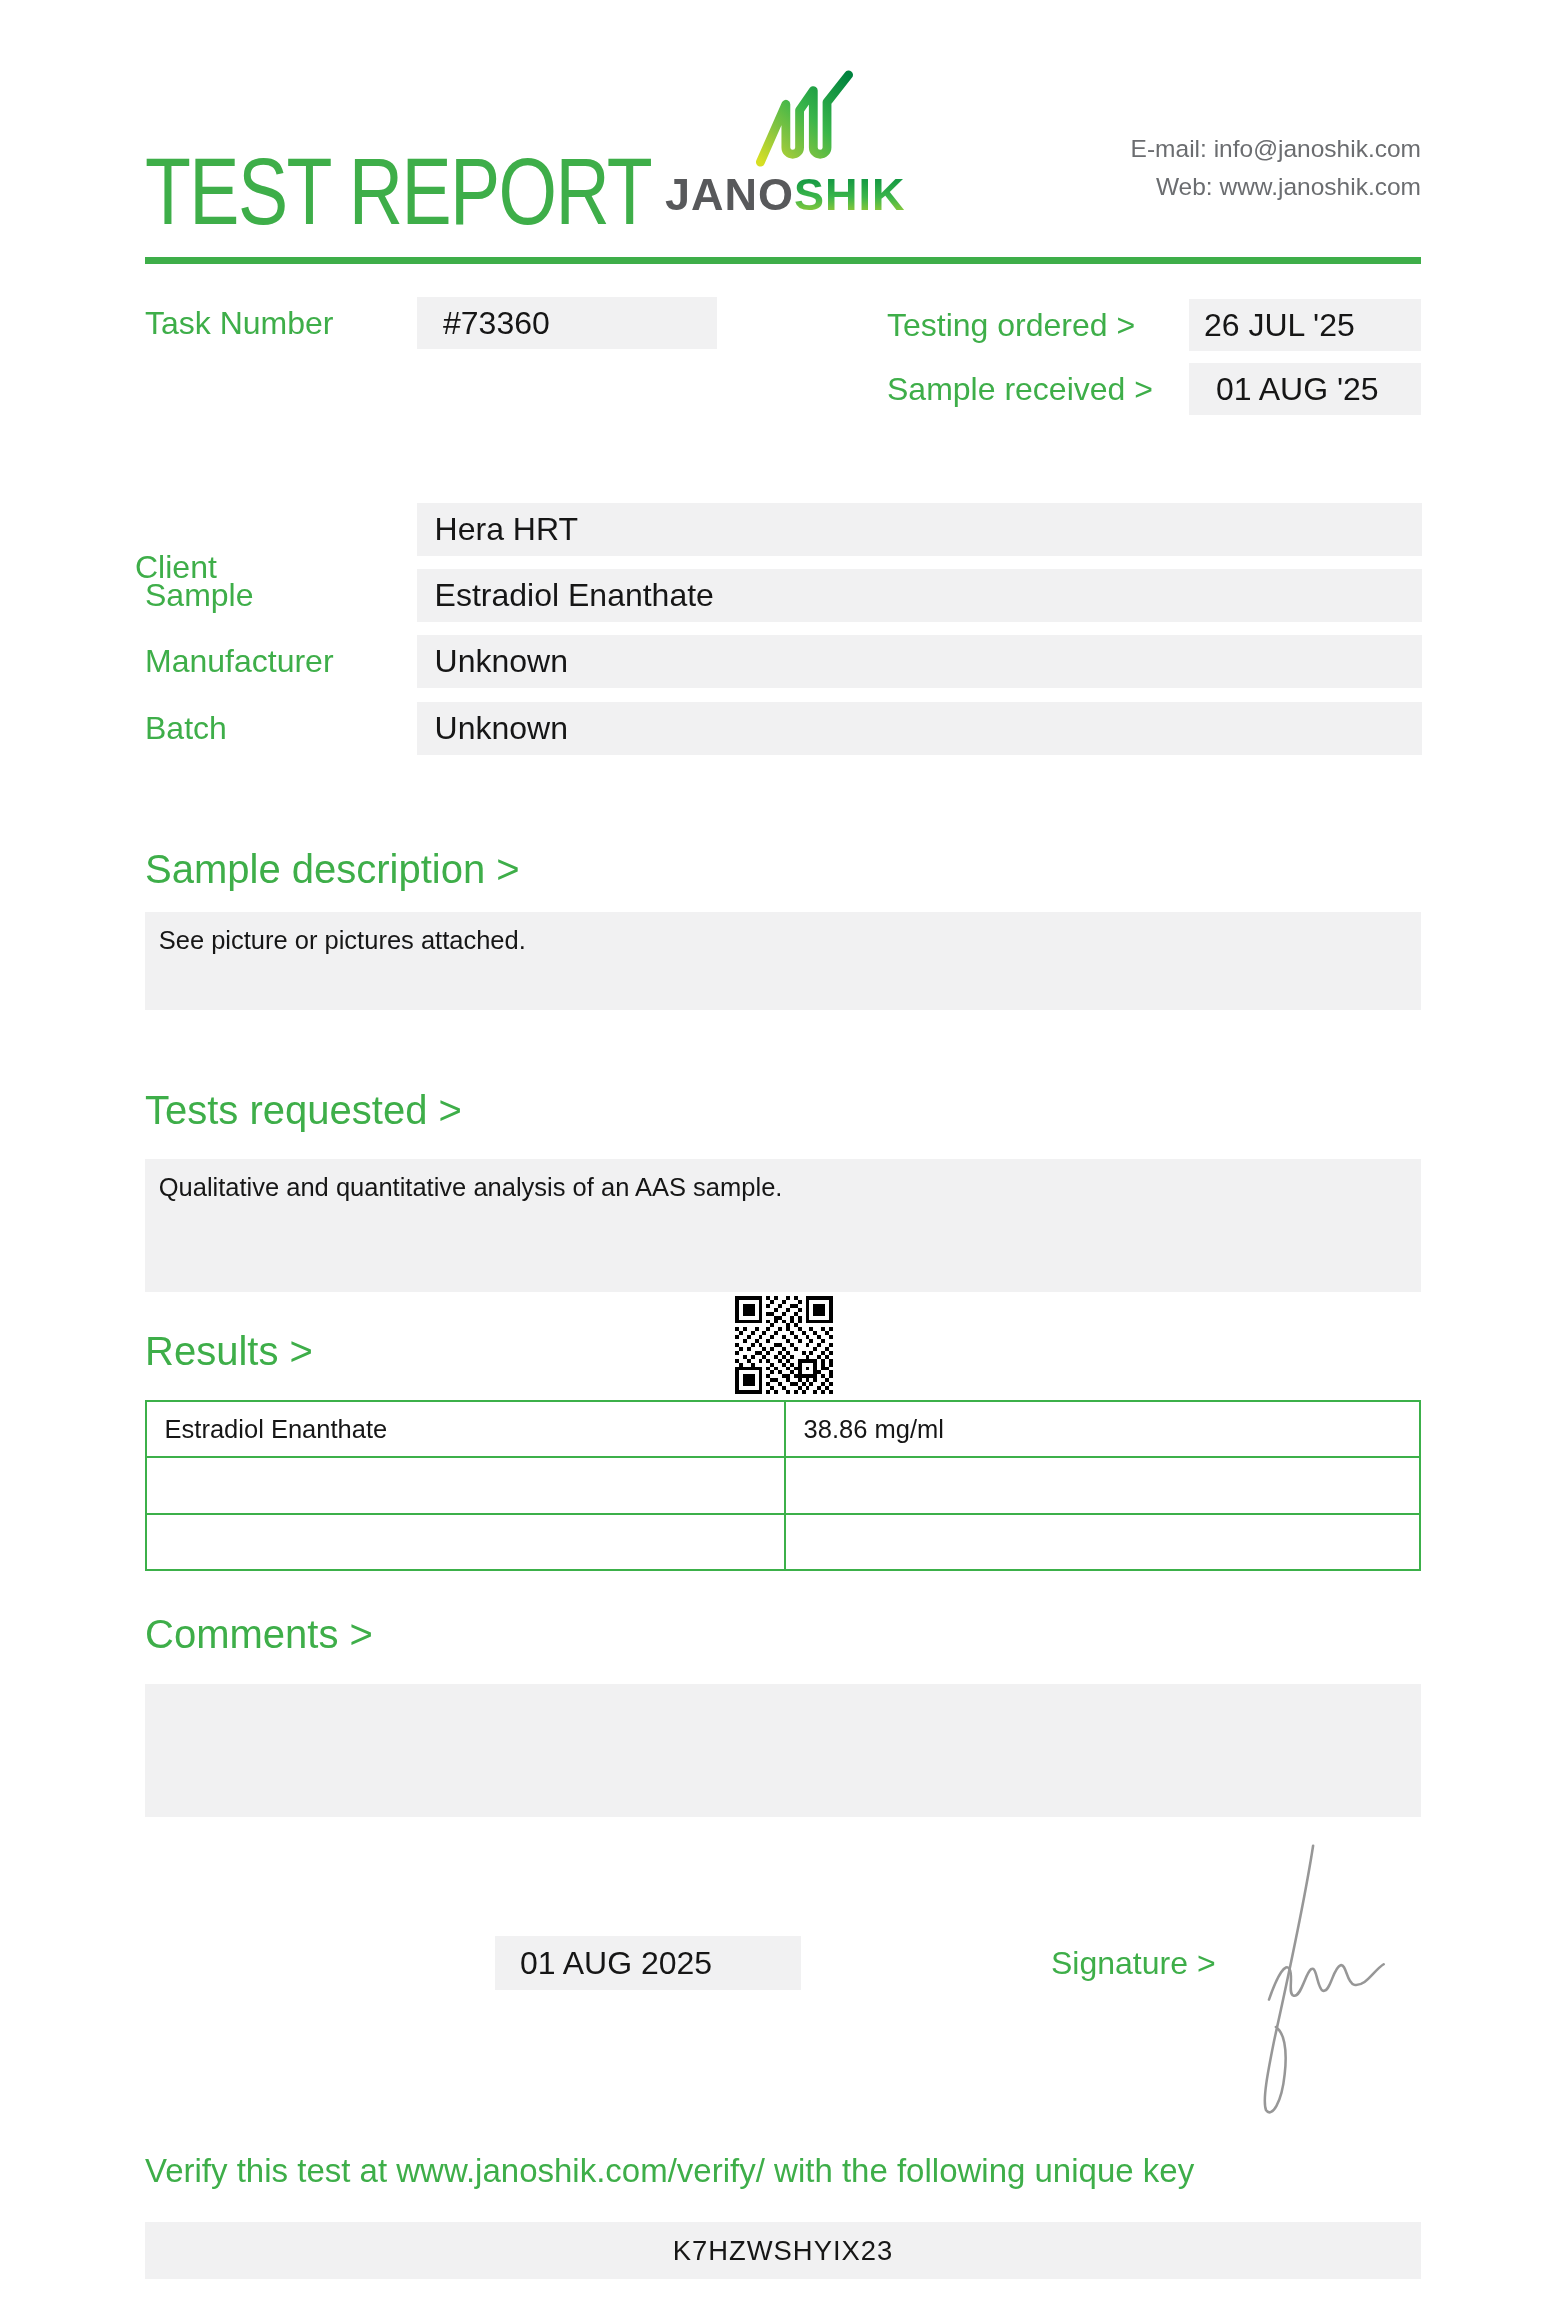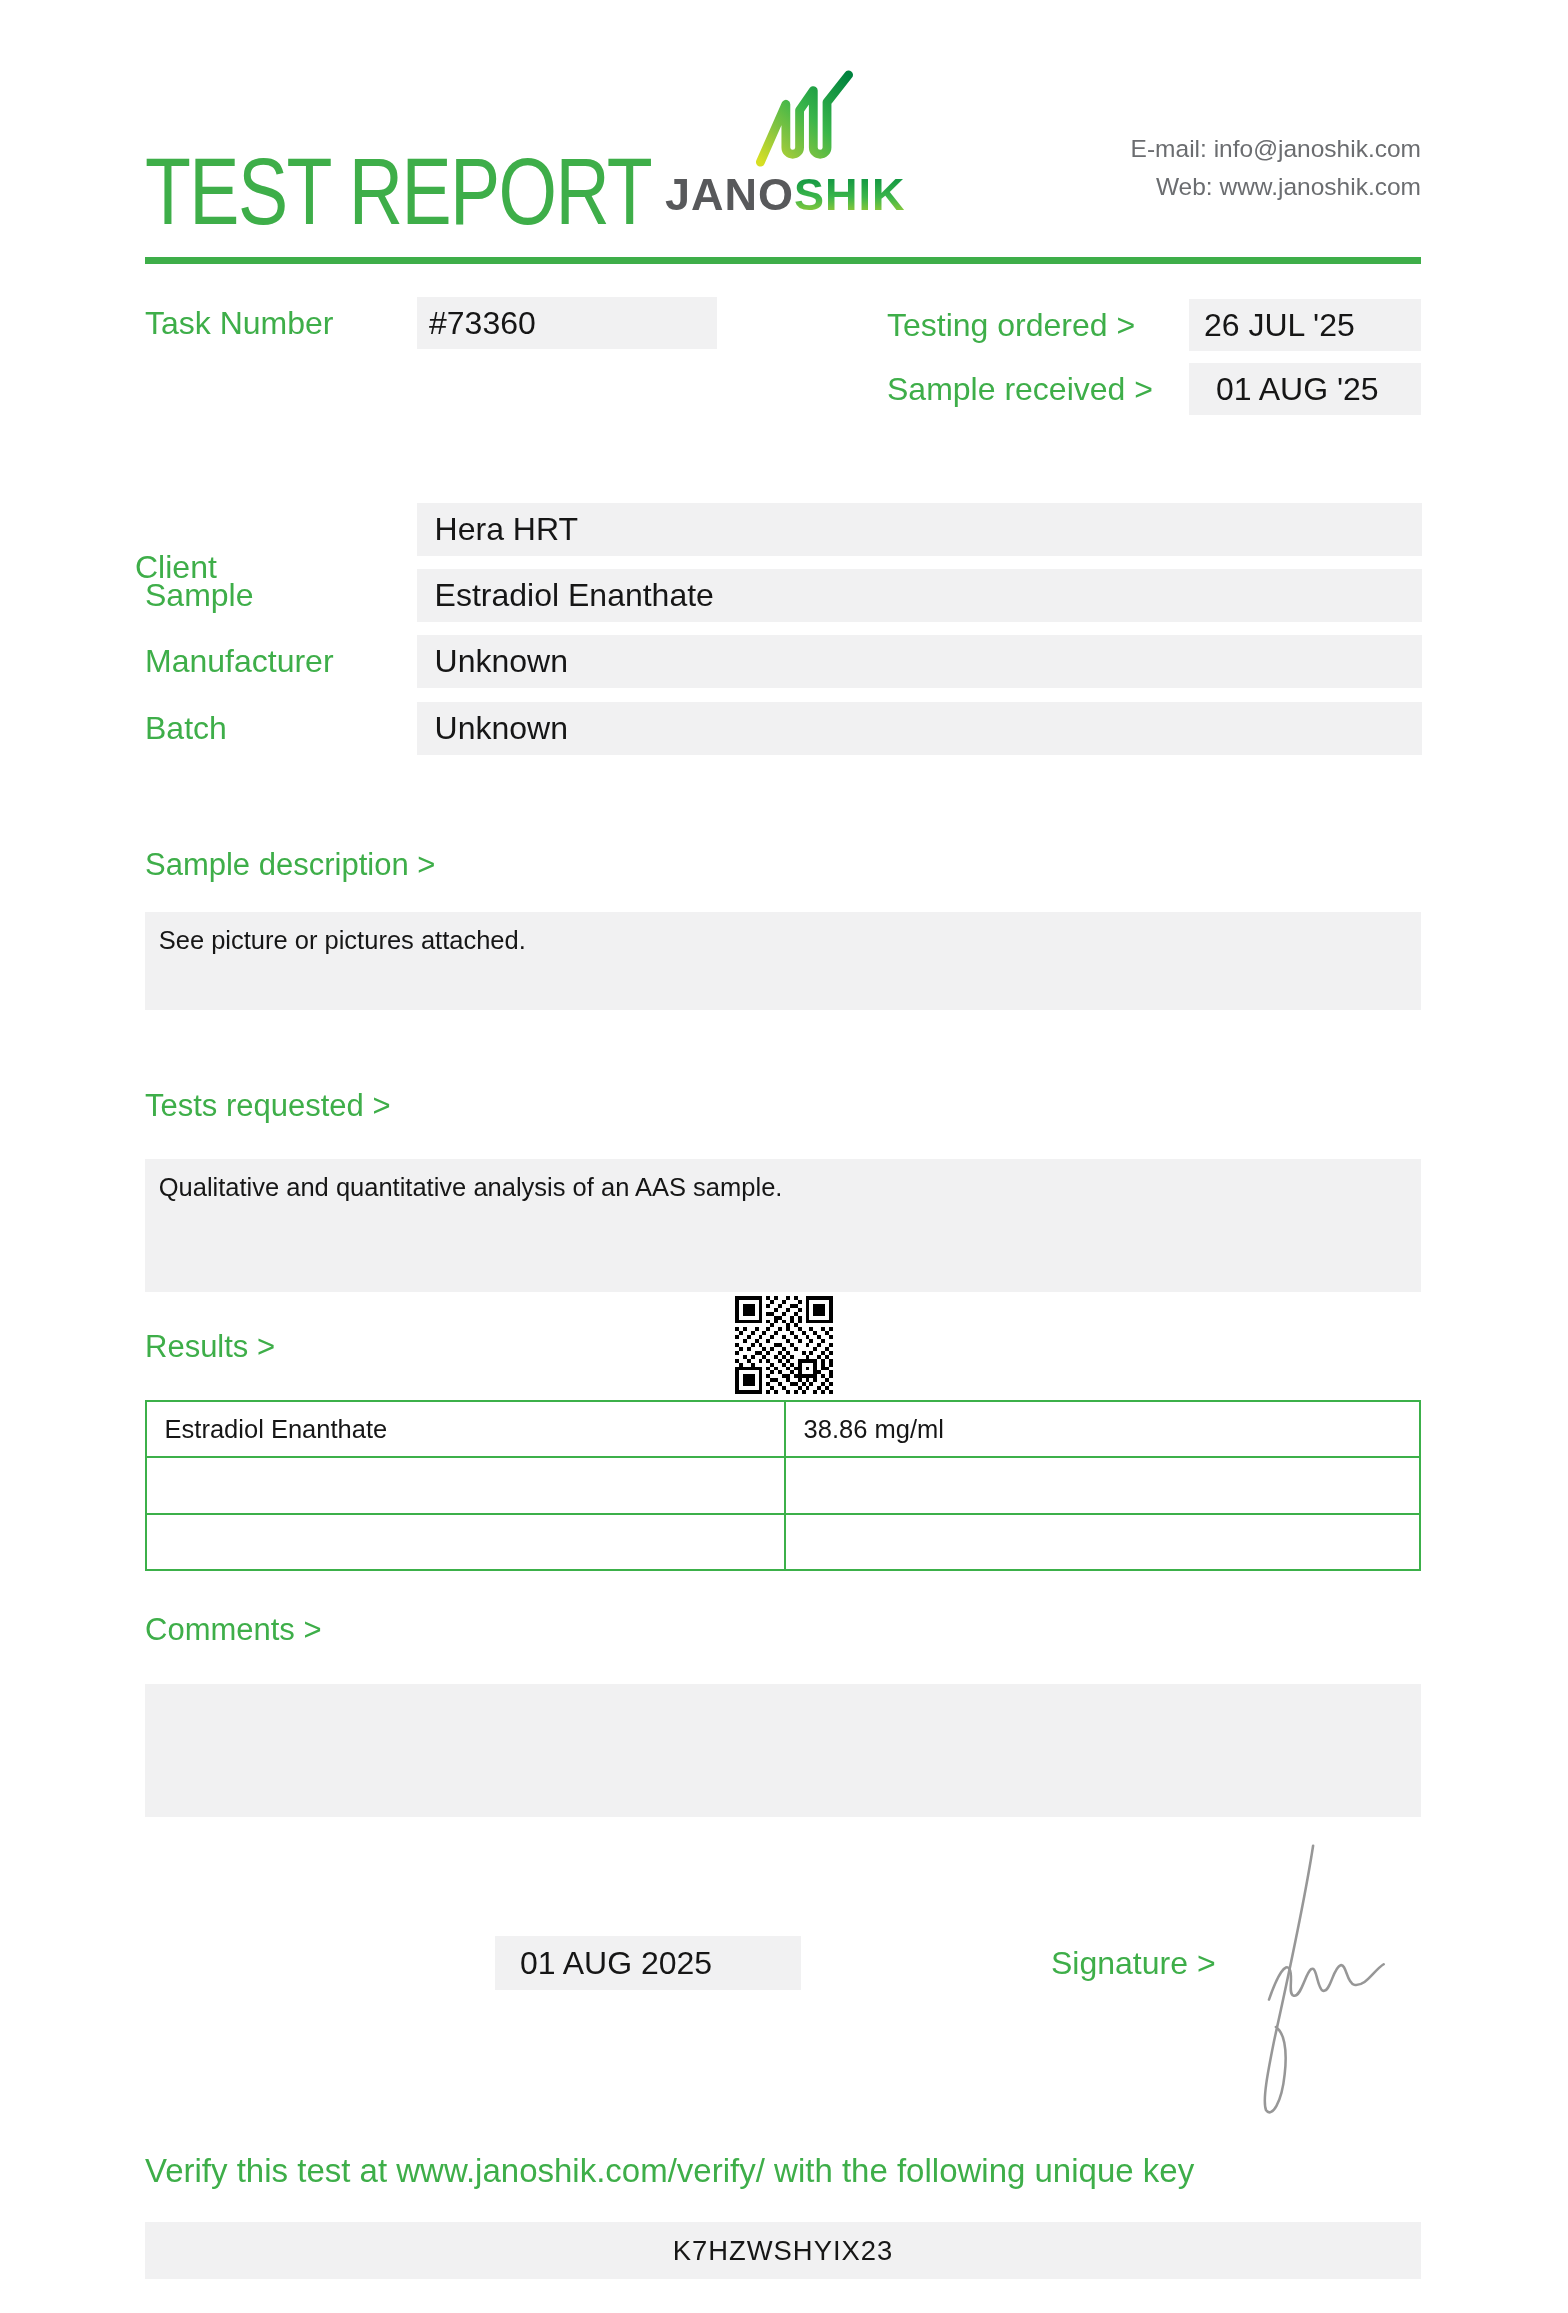--- a/index.html
+++ b/index.html
@@ -41,21 +41,21 @@
   }
   .rule {
     left: 145px; top: 257px;
     width: 1276px; height: 6.9px;
     background: var(--green);
   }
   .label { font-size: 32px; color: var(--green); white-space: nowrap; }
   .value { font-size: 32px; color: var(--ink); white-space: nowrap; }
   .graybox { background: var(--box); position: absolute; }
   .vcenter { display: flex; align-items: center; }
-  .heading { font-size: 31px; color: var(--green); white-space: nowrap; }
+  .heading { font-size: 40px; color: var(--green); white-space: nowrap; }
   .boxtext { font-size: 25.5px; color: var(--ink); padding: 13.7px 13.7px; }
   .results-table {
     left: 145px; top: 1400px;
     width: 1276px; height: 171px;
     border: 2.9px solid var(--tableGreen);
     display: flex; flex-direction: column;
   }
   .r-row { flex: 1; display: flex; border-top: 2.9px solid var(--tableGreen); }
   .r-row:first-child { border-top: none; }
   .r-cell {
@@ -98,21 +98,21 @@
   </div>
 
   <div class="abs contact">
     <div>E-mail: info@janoshik.com</div>
     <div>Web: www.janoshik.com</div>
   </div>
 
   <div class="abs rule"></div>
 
   <div class="abs label vcenter" style="left:145px; top:297px; height:52px;">Task Number</div>
-  <div class="abs graybox vcenter" style="left:417px; top:297px; width:300px; height:52px; padding-left:12px;">
+  <div class="abs graybox vcenter" style="left:417px; top:297px; width:300px; height:52px; padding-left:26px;">
     <span class="value">#73360</span>
   </div>
 
   <div class="abs label vcenter" style="left:887px; top:299px; height:52px;">Testing ordered  &gt;</div>
   <div class="abs graybox vcenter" style="left:1189px; top:299px; width:232px; height:52px; padding-left:15px;">
     <span class="value">26 JUL '25</span>
   </div>
 
   <div class="abs label vcenter" style="left:887px; top:363px; height:52px;">Sample received &gt;</div>
   <div class="abs graybox vcenter" style="left:1189px; top:363px; width:232px; height:52px; padding-left:27px;">

